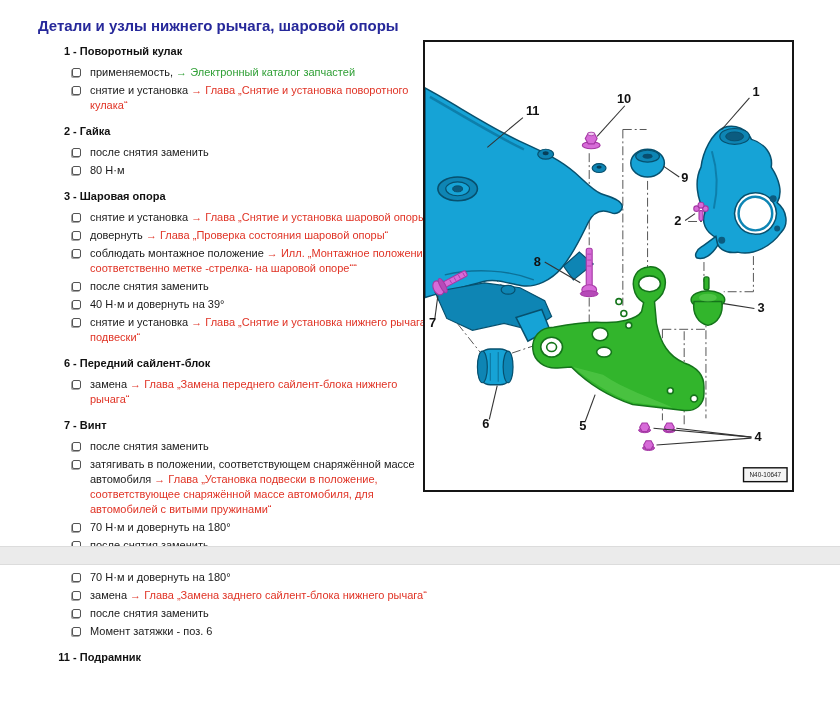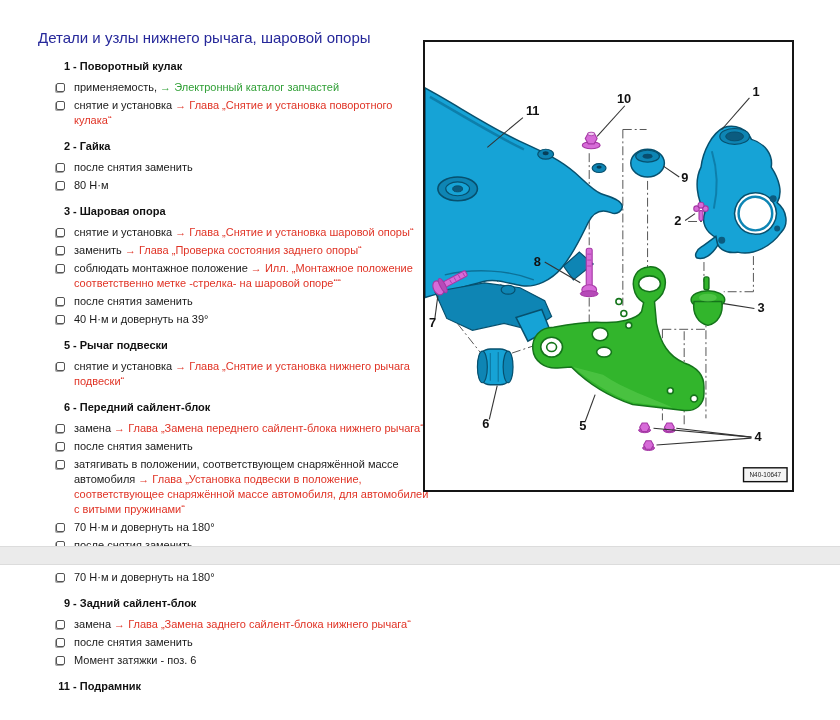--- a/index.html
+++ b/index.html
@@ -2,29 +2,29 @@
 <html><head>
 <meta charset="utf-8">
 <style>
   html,body{margin:0;padding:0;}
   body{
     width:840px;height:720px;position:relative;background:#ffffff;
     font-family:"Liberation Sans","DejaVu Sans",sans-serif;
     color:#1a1a1a;overflow:hidden;
   }
   .page-title{
-    position:absolute;left:38px;top:28px;width:520px;
-    font-size:15px;font-weight:normal;color:#26289a;line-height:19px;
+    position:absolute;left:38px;top:16px;width:520px;
+    font-size:15px;font-weight:bold;color:#26289a;line-height:19px;
   }
   .legend{position:absolute;width:392px;}
-  #legend-page-1{left:38px;top:49px;}
+  #legend-page-1{left:38px;top:34px;}
   #legend-page-2{left:38px;top:568px;width:430px;}
   .item-head{margin:10px 0 4px 14px;font-size:11px;font-weight:bold;line-height:15px;color:#111;}
   .item-head .num{display:inline-block;min-width:18px;text-align:right;}
-  .sub{display:flex;margin-left:18px;padding:1.5px 0;font-size:11px;line-height:15px;}
+  .sub{display:flex;margin-left:34px;padding:1.5px 0;font-size:11px;line-height:15px;}
   .cb{
     flex:0 0 auto;width:7px;height:7px;margin:3px 9px 0 0;
     border:1.2px solid #555;border-radius:2px;background:#fff;
     box-shadow:-1px 1px 0 rgba(85,85,85,.55);
   }
   .subtext{flex:1 1 auto;}
   .seg.text{color:#1a1a1a;}
   .seg.red{color:#e03325;}
   .seg.green{color:#2f9f35;}
   #page-separator{
@@ -76,52 +76,52 @@
       </div>
     </div>
     <div class="item">
       <div class="item-head"><span class="num">3</span> - Шаровая опора</div>
       <div class="sub">
         <span class="cb"></span>
         <span class="subtext"><span class="seg text">снятие и установка </span><span class="seg red">→ Глава „Снятие и установка шаровой опоры“</span></span>
       </div>
       <div class="sub">
         <span class="cb"></span>
-        <span class="subtext"><span class="seg text">заменить </span><span class="seg red">→ Глава „Проверка состояния заднего опоры“</span></span>
+        <span class="subtext"><span class="seg text">довернуть </span><span class="seg red">→ Глава „Проверка состояния шаровой опоры“</span></span>
       </div>
       <div class="sub">
         <span class="cb"></span>
         <span class="subtext"><span class="seg text">соблюдать монтажное положение </span><span class="seg red">→ Илл. „Монтажное положение соответственно метке -стрелка- на шаровой опоре““</span></span>
       </div>
     </div>
     <div class="item">
       <div class="sub">
         <span class="cb"></span>
         <span class="subtext"><span class="seg text">после снятия заменить</span></span>
       </div>
       <div class="sub">
         <span class="cb"></span>
         <span class="subtext"><span class="seg text">40 Н·м и довернуть на 39°</span></span>
       </div>
     </div>
     <div class="item">
-      <div class="item-head"><span class="num">5</span> - Рычаг подвески</div>
       <div class="sub">
         <span class="cb"></span>
         <span class="subtext"><span class="seg text">снятие и установка </span><span class="seg red">→ Глава „Снятие и установка нижнего рычага подвески“</span></span>
       </div>
     </div>
     <div class="item">
       <div class="item-head"><span class="num">6</span> - Передний сайлент-блок</div>
       <div class="sub">
         <span class="cb"></span>
         <span class="subtext"><span class="seg text">замена </span><span class="seg red">→ Глава „Замена переднего сайлент-блока нижнего рычага“</span></span>
       </div>
     </div>
     <div class="item">
+      <div class="item-head"><span class="num">7</span> - Винт</div>
       <div class="sub">
         <span class="cb"></span>
         <span class="subtext"><span class="seg text">после снятия заменить</span></span>
       </div>
       <div class="sub">
         <span class="cb"></span>
         <span class="subtext"><span class="seg text">затягивать в положении, соответствующем снаряжённой массе автомобиля </span><span class="seg red">→ Глава „Установка подвески в положение, соответствующее снаряжённой массе автомобиля, для автомобилей с витыми пружинами“</span></span>
       </div>
       <div class="sub">
         <span class="cb"></span>
@@ -137,21 +137,20 @@
   </div>
 
 <div id="page-separator"></div>
 
 <div id="legend-page-2" class="legend">
     <div class="sub">
       <span class="cb"></span>
       <span class="subtext"><span class="seg text">70 Н·м и довернуть на 180°</span></span>
     </div>
     <div class="item">
-      <div class="item-head"><span class="num">9</span> - Задний сайлент-блок</div>
       <div class="sub">
         <span class="cb"></span>
         <span class="subtext"><span class="seg text">замена </span><span class="seg red">→ Глава „Замена заднего сайлент-блока нижнего рычага“</span></span>
       </div>
     </div>
     <div class="item">
       <div class="sub">
         <span class="cb"></span>
         <span class="subtext"><span class="seg text">после снятия заменить</span></span>
       </div>

